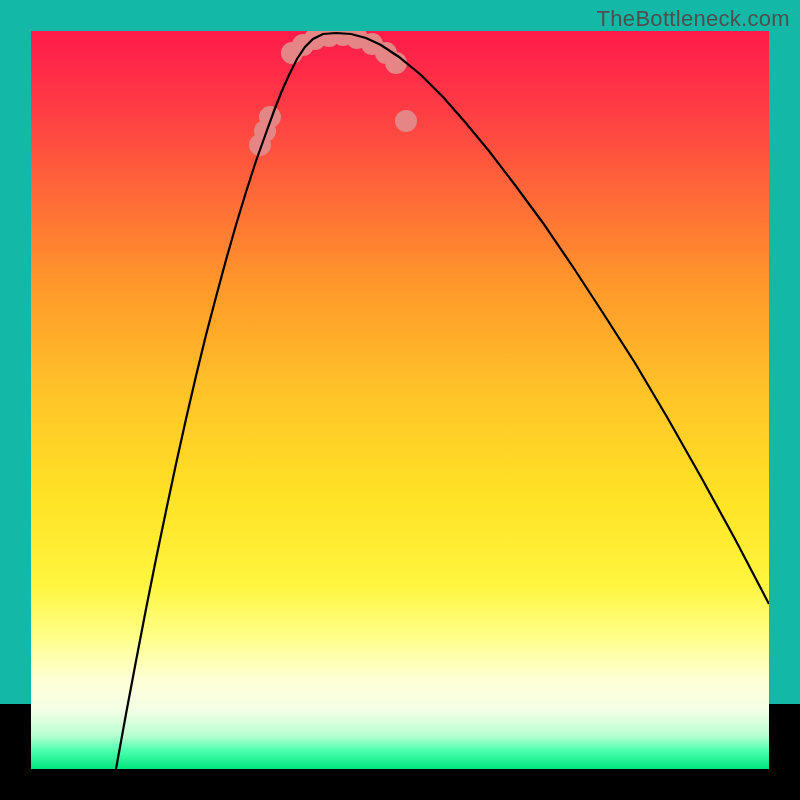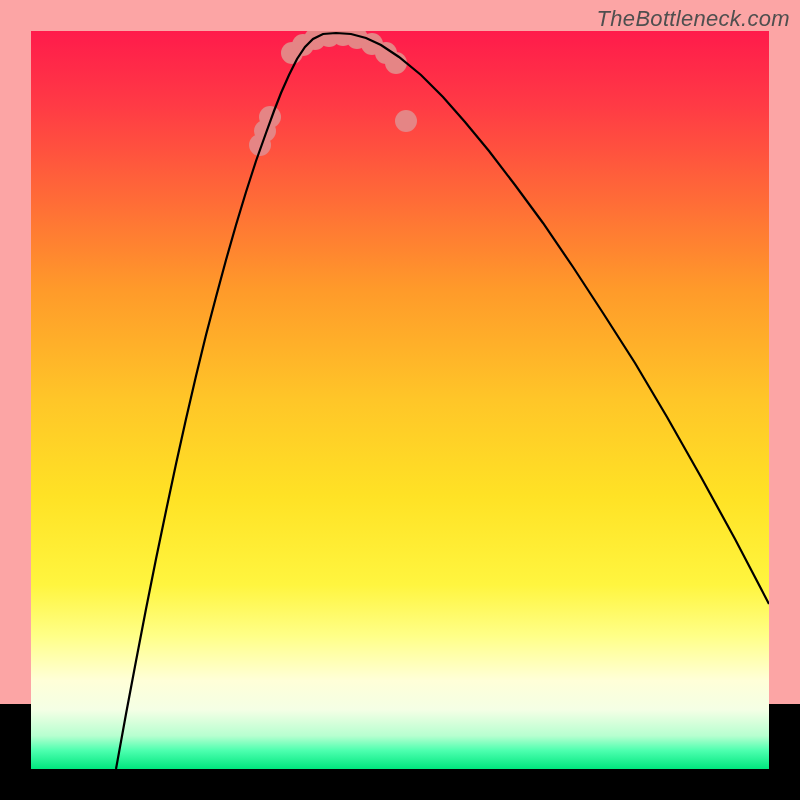--- a/index.html
+++ b/index.html
@@ -10,22 +10,21 @@
     overflow: hidden;
     background: #000;
     font-family: Arial, Helvetica, sans-serif;
   }
   .frame {
     position: absolute;
     left: 0;
     top: 0;
     width: 800px;
     height: 704px;
-    background: #fca5a5;
-    font-style: italic;
+    background: #14b8a6;
   }
   .plot {
     position: absolute;
     left: 31px;
     top: 31px;
     width: 738px;
     height: 738px;
     overflow: hidden;
   }
   .watermark {

